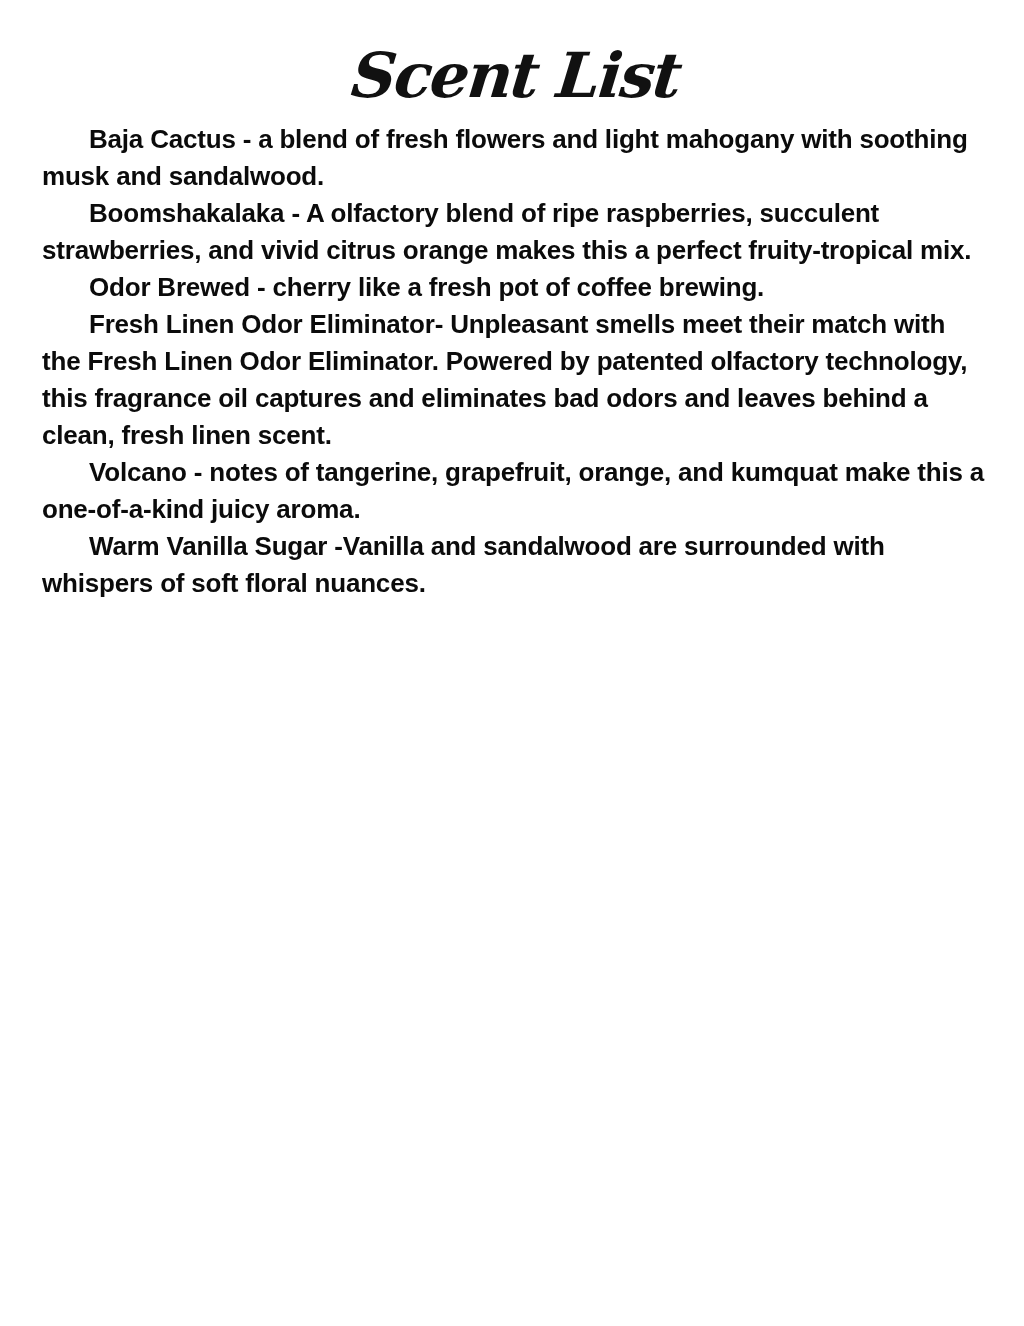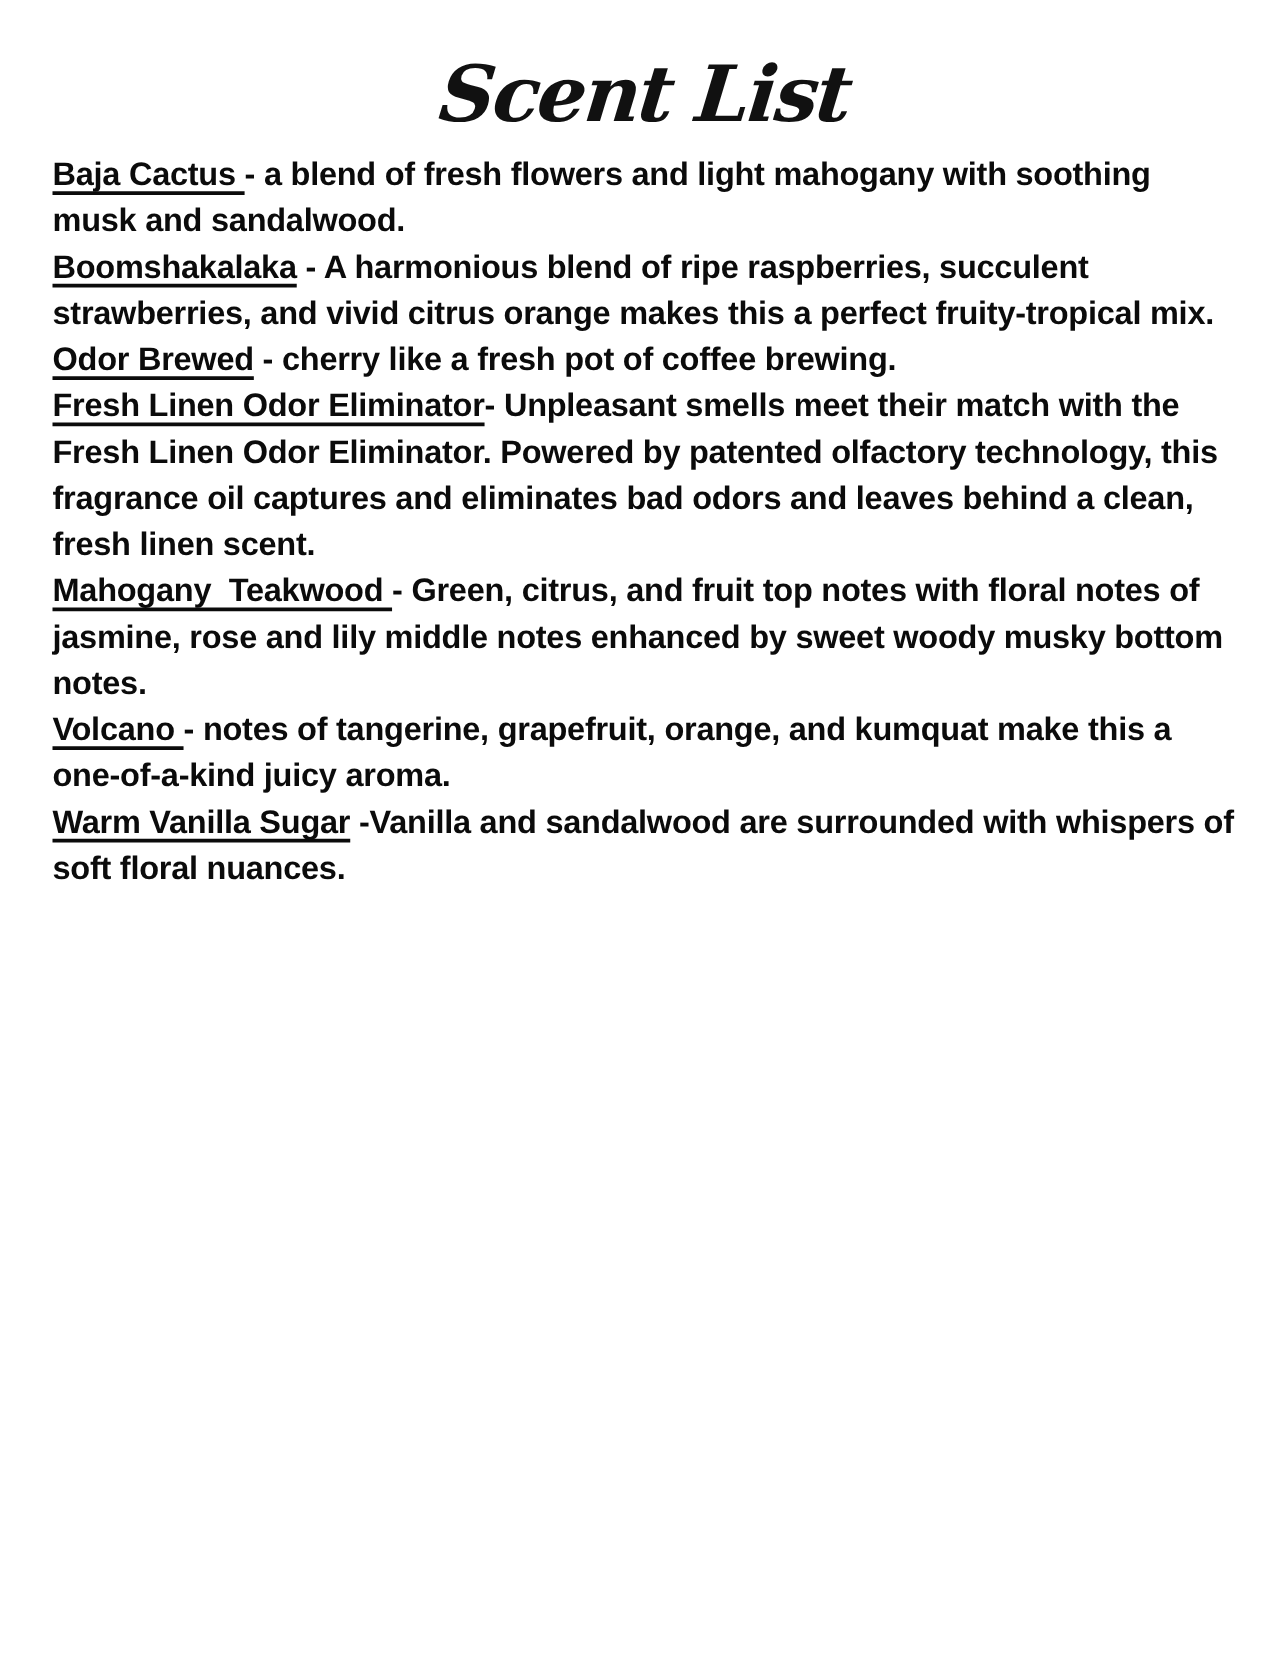--- a/index.html
+++ b/index.html
@@ -38,32 +38,31 @@
     font-size: 26px;
     line-height: 37px;
     letter-spacing: -0.2px;
     max-width: 952px;
   }
   .scent {
     margin: 0;
     white-space: pre-wrap;
   }
   .scent-name {
-    text-decoration: underline;
     text-decoration-thickness: 2.5px;
     text-underline-offset: 5px;
+    margin-left: 47px;
   }
 </style>
 </head>
 <body>
 
 <div class="page">
   <h1 class="title">Scent List</h1>
   <div class="scents">
     <p class="scent"><span class="scent-name">Baja Cactus </span><span class="scent-sep">- </span><span class="scent-desc">a blend of fresh flowers and light mahogany with soothing musk and sandalwood.</span></p>
-    <p class="scent"><span class="scent-name">Boomshakalaka</span><span class="scent-sep"> - </span><span class="scent-desc">A harmonious blend of ripe raspberries, succulent strawberries, and vivid citrus orange makes this a perfect fruity-tropical mix.</span></p>
+    <p class="scent"><span class="scent-name">Boomshakalaka</span><span class="scent-sep"> - </span><span class="scent-desc">A olfactory blend of ripe raspberries, succulent strawberries, and vivid citrus orange makes this a perfect fruity-tropical mix.</span></p>
     <p class="scent"><span class="scent-name">Odor Brewed</span><span class="scent-sep"> - </span><span class="scent-desc">cherry like a fresh pot of coffee brewing.</span></p>
     <p class="scent"><span class="scent-name">Fresh Linen Odor Eliminator</span><span class="scent-sep">- </span><span class="scent-desc">Unpleasant smells meet their match with the Fresh Linen Odor Eliminator. Powered by patented olfactory technology, this fragrance oil captures and eliminates bad odors and leaves behind a clean, fresh linen scent.</span></p>
-    <p class="scent"><span class="scent-name">Mahogany  Teakwood </span><span class="scent-sep">- </span><span class="scent-desc">Green, citrus, and fruit top notes with floral notes of jasmine, rose and lily middle notes enhanced by sweet woody musky bottom notes.</span></p>
     <p class="scent"><span class="scent-name">Volcano </span><span class="scent-sep">- </span><span class="scent-desc">notes of tangerine, grapefruit, orange, and kumquat make this a one-of-a-kind juicy aroma.</span></p>
     <p class="scent"><span class="scent-name">Warm Vanilla Sugar</span><span class="scent-sep"> -</span><span class="scent-desc">Vanilla and sandalwood are surrounded with whispers of soft floral nuances.</span></p>
   </div>
 </div>
 
 </body></html>

